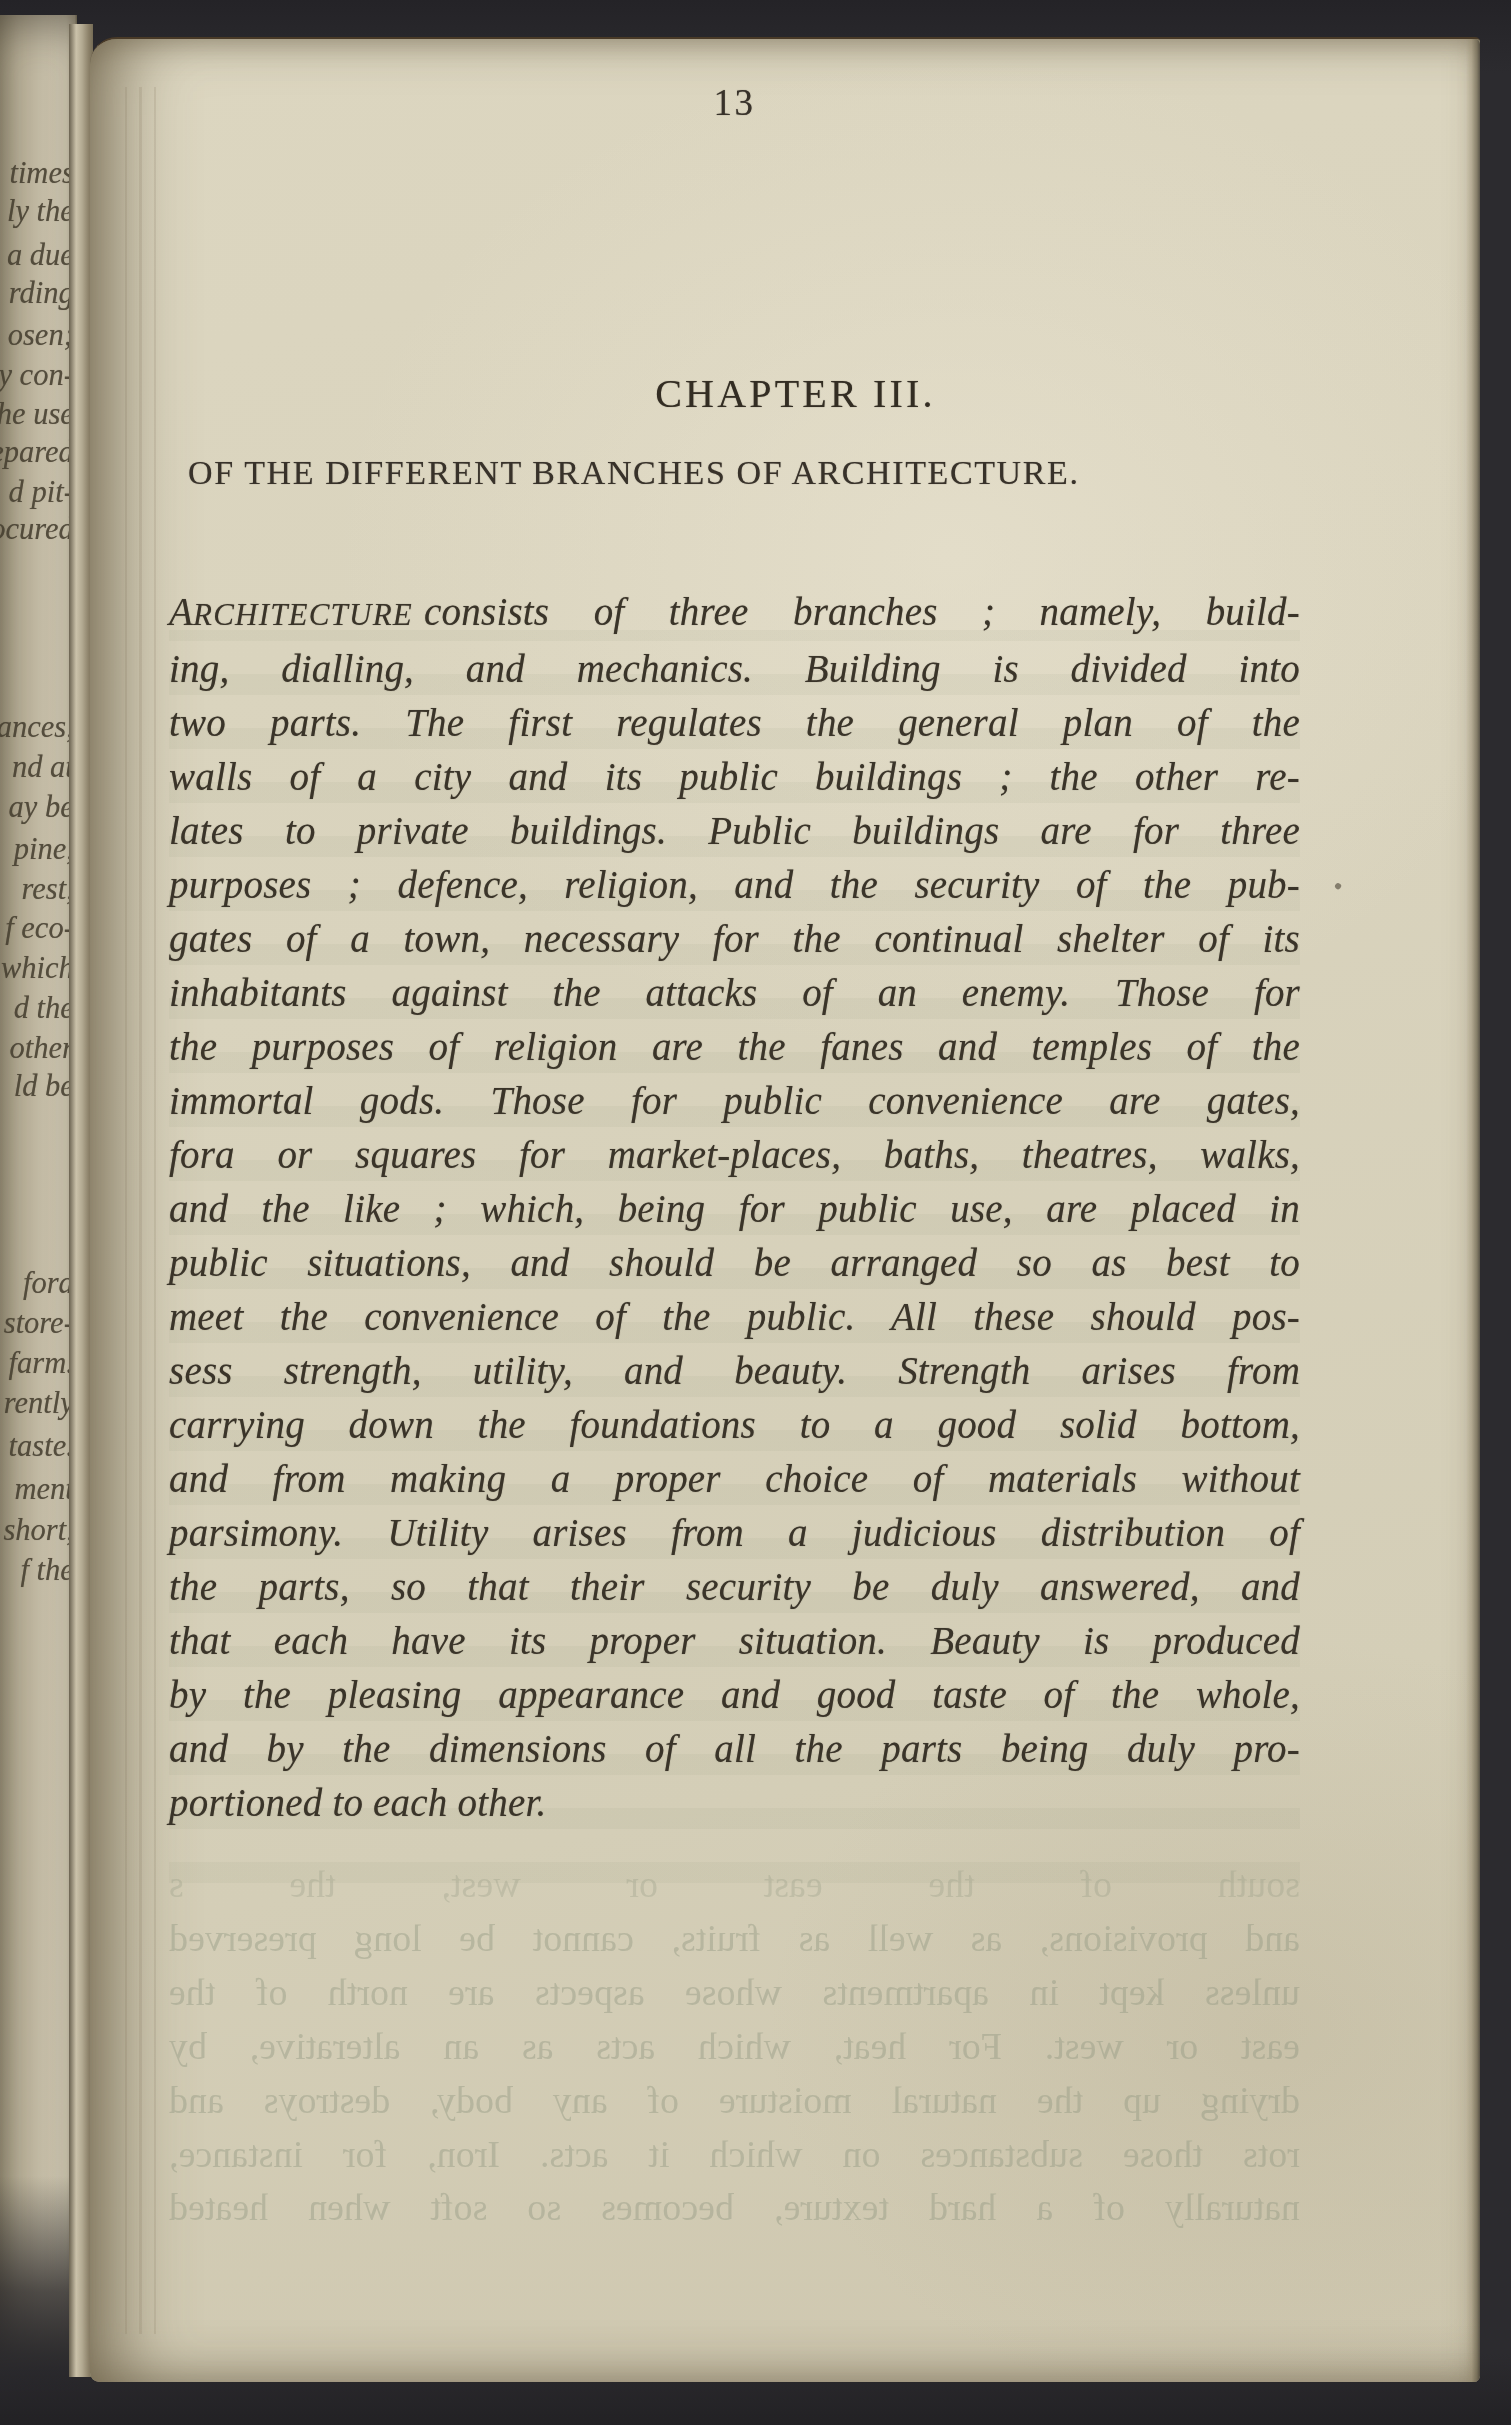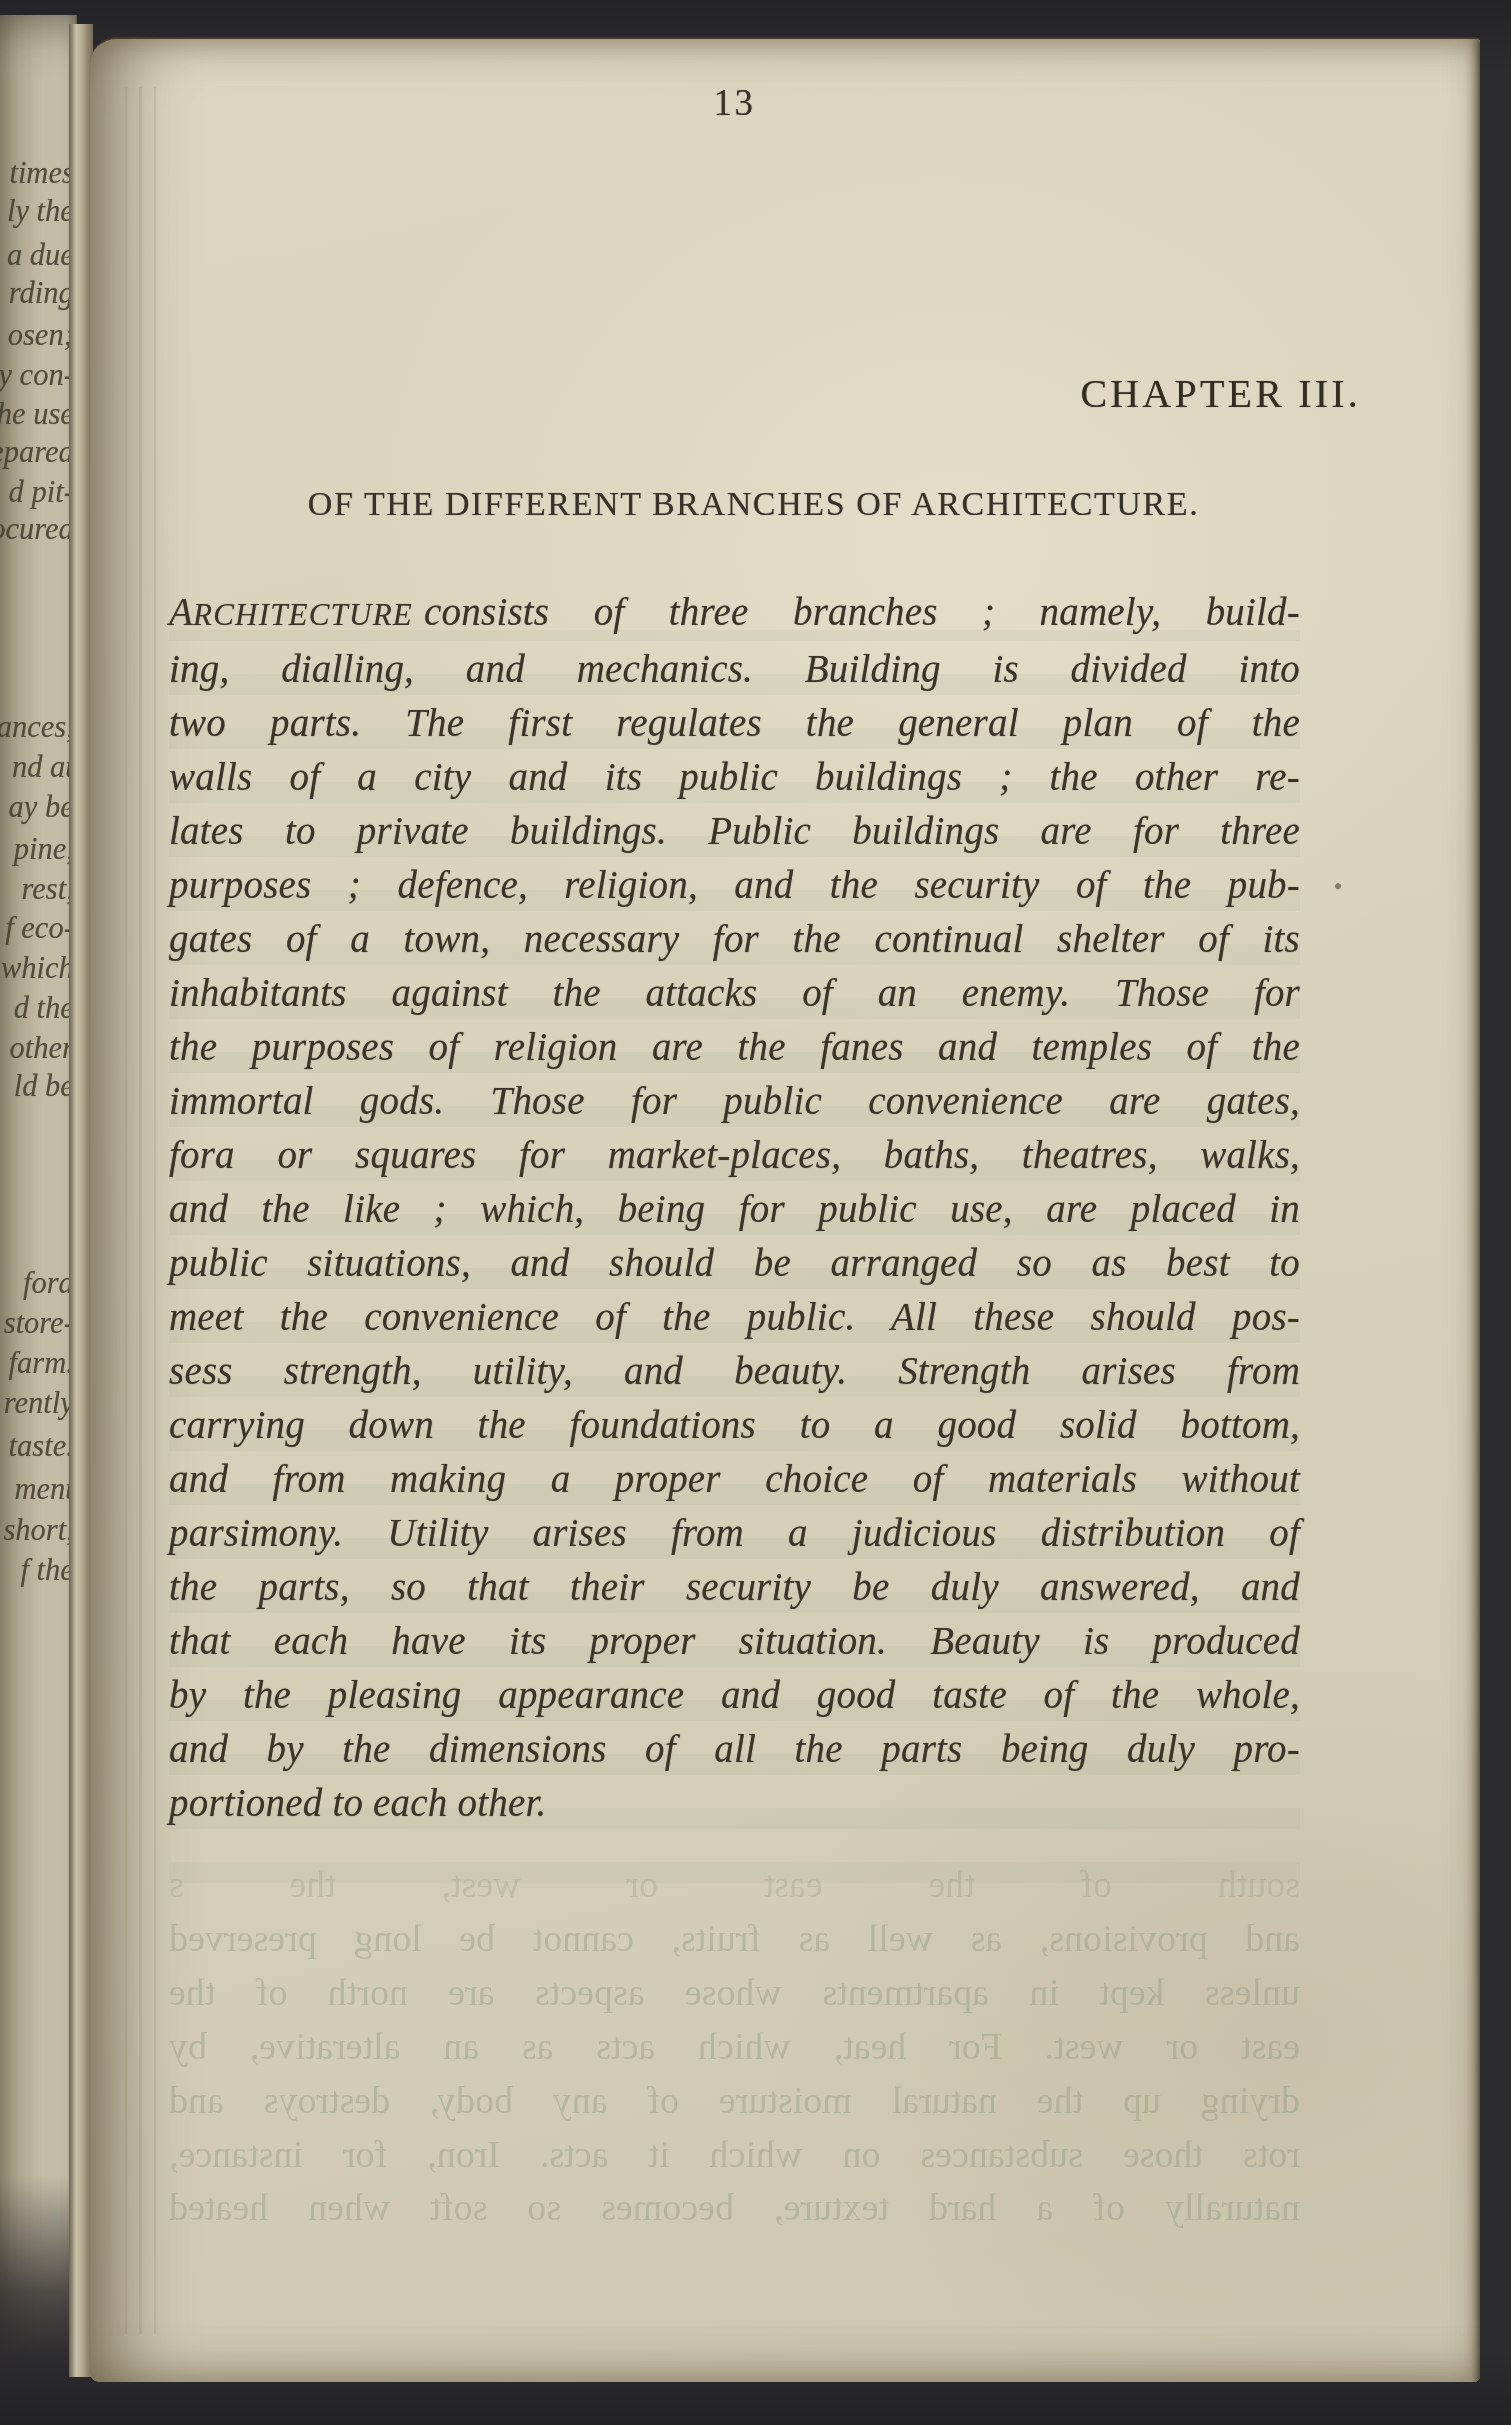--- a/index.html
+++ b/index.html
@@ -53,27 +53,27 @@
     position:absolute;right:0;top:0;bottom:0;width:14.5px;border-radius:0 4.8px 6.4px 0;
     background:linear-gradient(to right,rgba(0,0,0,0) 0%,rgba(150,138,110,.35) 40%,rgba(92,84,64,.55) 78%,rgba(42,38,32,.65) 100%);
   }
   
   .page-number{
     position:absolute;left:79px;top:42px;width:1131px;text-align:center;
     font-size:37px;color:#38322a;letter-spacing:2.4px;
     text-shadow:0 0 1px rgba(56,50,41,.55);
   }
   .chapter-heading{
-    position:absolute;left:79px;top:331px;width:1131px;text-align:right;
+    position:absolute;left:79px;top:331px;width:1131px;text-align:center;
     transform:translateX(61px);
     font-size:40px;color:#332d23;letter-spacing:3.2px;
     text-shadow:0 0 1px rgba(51,45,35,.6);
   }
   .chapter-subtitle{
-    position:absolute;left:79px;top:446px;width:1131px;text-align:center;
+    position:absolute;left:79px;top:415px;width:1131px;
     transform:translateX(19px);
     font-size:34px;color:#38322a;letter-spacing:1.6px;white-space:nowrap;
     text-shadow:0 0 1px rgba(56,50,41,.55);
   }
   .bleed-bands{ 
     position:absolute;left:79px;top:591px;width:1131px;height:1253px;
     background:repeating-linear-gradient(0deg,rgba(128,138,108,.08) 0 21px,rgba(128,138,108,0) 21px 54px);
   }
   .body-block{
     position:absolute;left:79px;top:546px;width:1131px;

